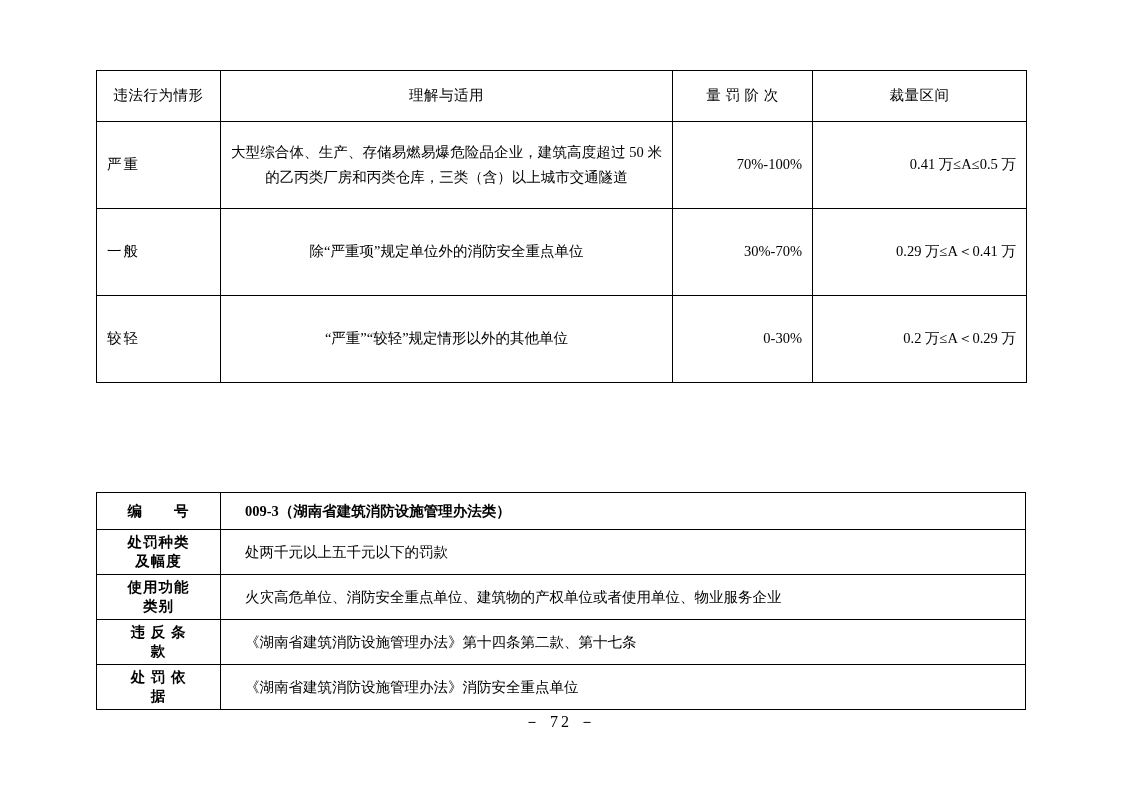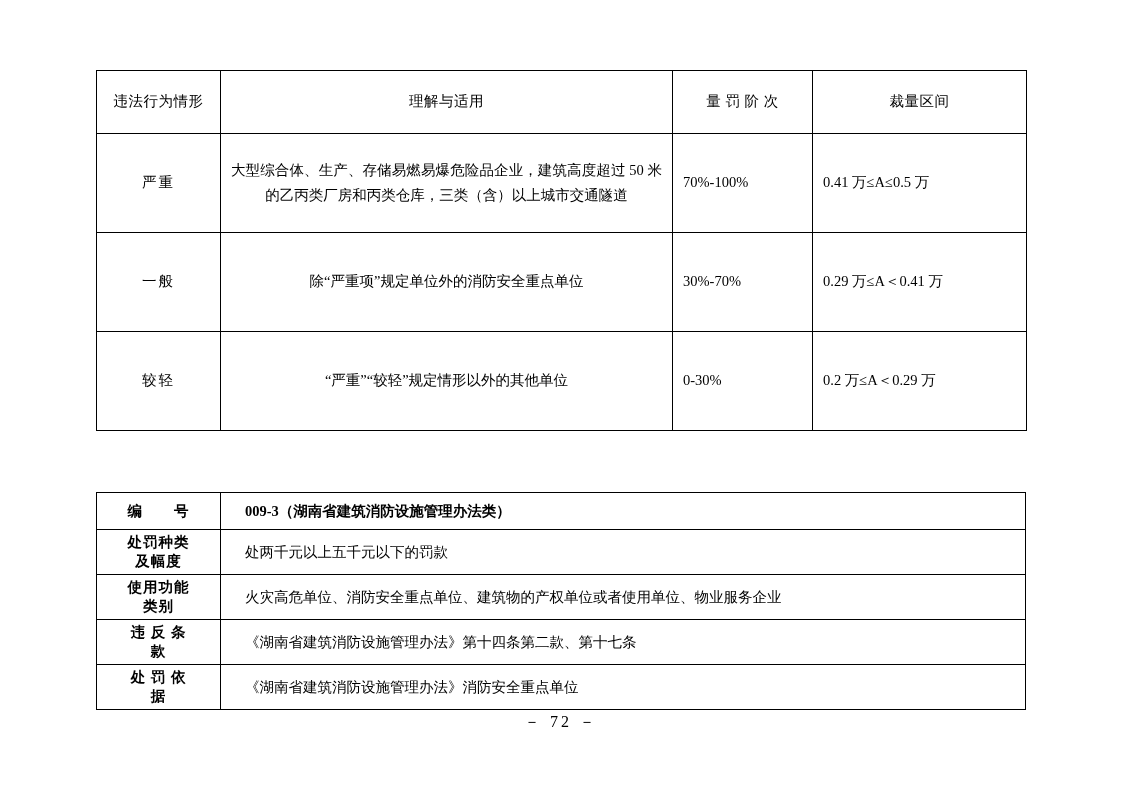--- a/index.html
+++ b/index.html
@@ -27,52 +27,51 @@
   .table1 {
     position: absolute;
     left: 96px;
     top: 70px;
     width: 930px;
     border-collapse: collapse;
     table-layout: fixed;
   }
   .table1 td, .table1 th {
     border: 1px solid #000000;
-    padding: 12px 10px;
+    padding: 6px 10px;
     font-size: 14.5px;
     line-height: 1.75;
     vertical-align: middle;
     font-weight: normal;
     font-family: Liberation Serif, serif;
   }
   .t1-head td {
     text-align: center;
     height: 38px;
     letter-spacing: 0.5px;
   }
   .t1-col1 { width: 124px; }
   .t1-col2 { width: 452px; }
   .t1-col3 { width: 140px; }
   .t1-col4 { width: 214px; }
 
   .t1-level {
-    text-align: center;
     font-weight: bold;
     letter-spacing: 2px;
   }
   .t1-desc {
     text-align: center;
     line-height: 2.0;
   }
   .t1-desc.just {
     text-align: justify;
     text-align-last: center;
   }
   .t1-center {
-    text-align: left;
+    text-align: right;
   }
   .row-tall td { height: 74px; }
 
   .note {
     position: absolute;
     left: 43px;
     top: 344px;
     font-size: 14px;
     letter-spacing: 0.2px;
   }

